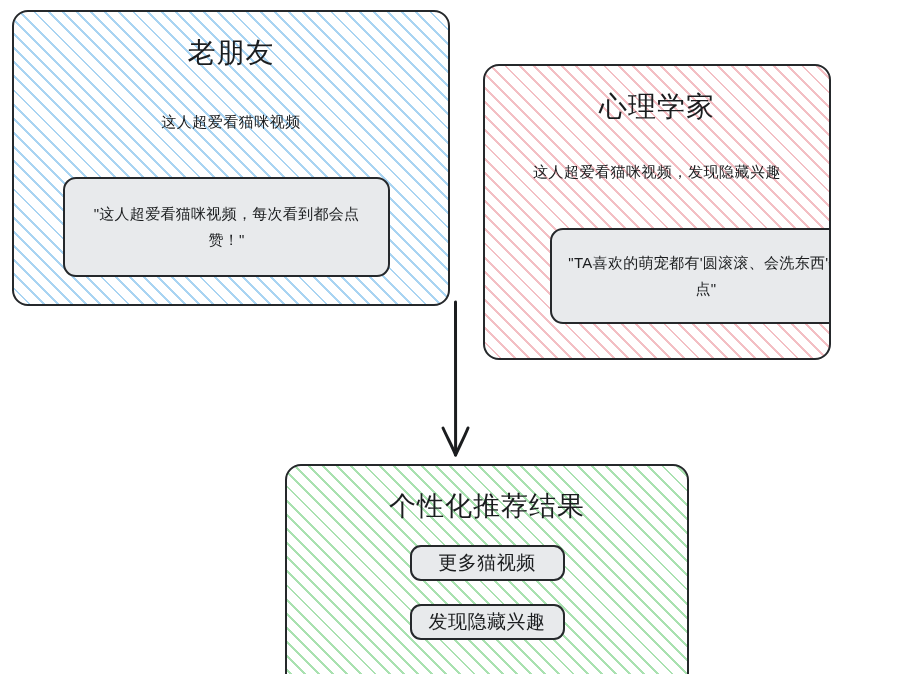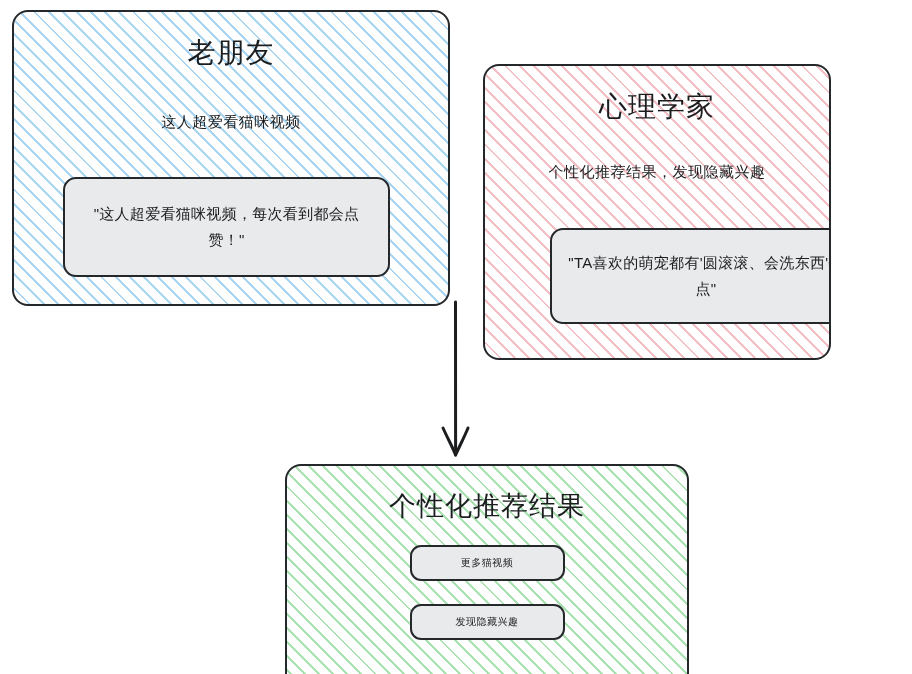--- a/index.html
+++ b/index.html
@@ -154,21 +154,21 @@
   .pill {
     box-sizing: border-box;
     width: 155px;
     height: 36px;
     background: #e8eaec;
     border: 2.5px solid #25282b;
     border-radius: 11px;
     display: flex;
     align-items: center;
     justify-content: center;
-    font-size: 10px;
+    font-size: 19px;
     color: #1b1d1f;
     letter-spacing: 0.5px;
   }
 
   
   .arrow-svg {
     position: absolute;
     left: 415px;
     top: 300px;
     width: 90px;
@@ -182,21 +182,21 @@
 <div class="canvas">
 
   <div class="node node-blue">
     <div class="node-title">老朋友</div>
     <div class="node-sub">这人超爱看猫咪视频</div>
     <div class="quote quote-blue">"这人超爱看猫咪视频，每次看到都会点赞！"</div>
   </div>
 
   <div class="node node-pink">
     <div class="node-title">心理学家</div>
-    <div class="node-sub">个性化推荐结果，发现隐藏兴趣</div>
+    <div class="node-sub">这人超爱看猫咪视频，发现隐藏兴趣</div>
     <div class="quote quote-pink">"TA喜欢的萌宠都有'圆滚滚、会洗东西'特点"</div>
   </div>
 
   <svg class="arrow-svg" viewBox="0 0 90 166">
     <path d="M40.5 2 C40.9 45, 40.2 95, 40.6 150" stroke="#1b1d1f" stroke-width="3" fill="none" stroke-linecap="round"></path>
     <path d="M28 128 C33 139, 38 148, 40.6 155" stroke="#1b1d1f" stroke-width="3" fill="none" stroke-linecap="round"></path>
     <path d="M53 128 C48.5 139, 43.5 148, 40.6 155" stroke="#1b1d1f" stroke-width="3" fill="none" stroke-linecap="round"></path>
   </svg>
 
   <div class="node node-green">

